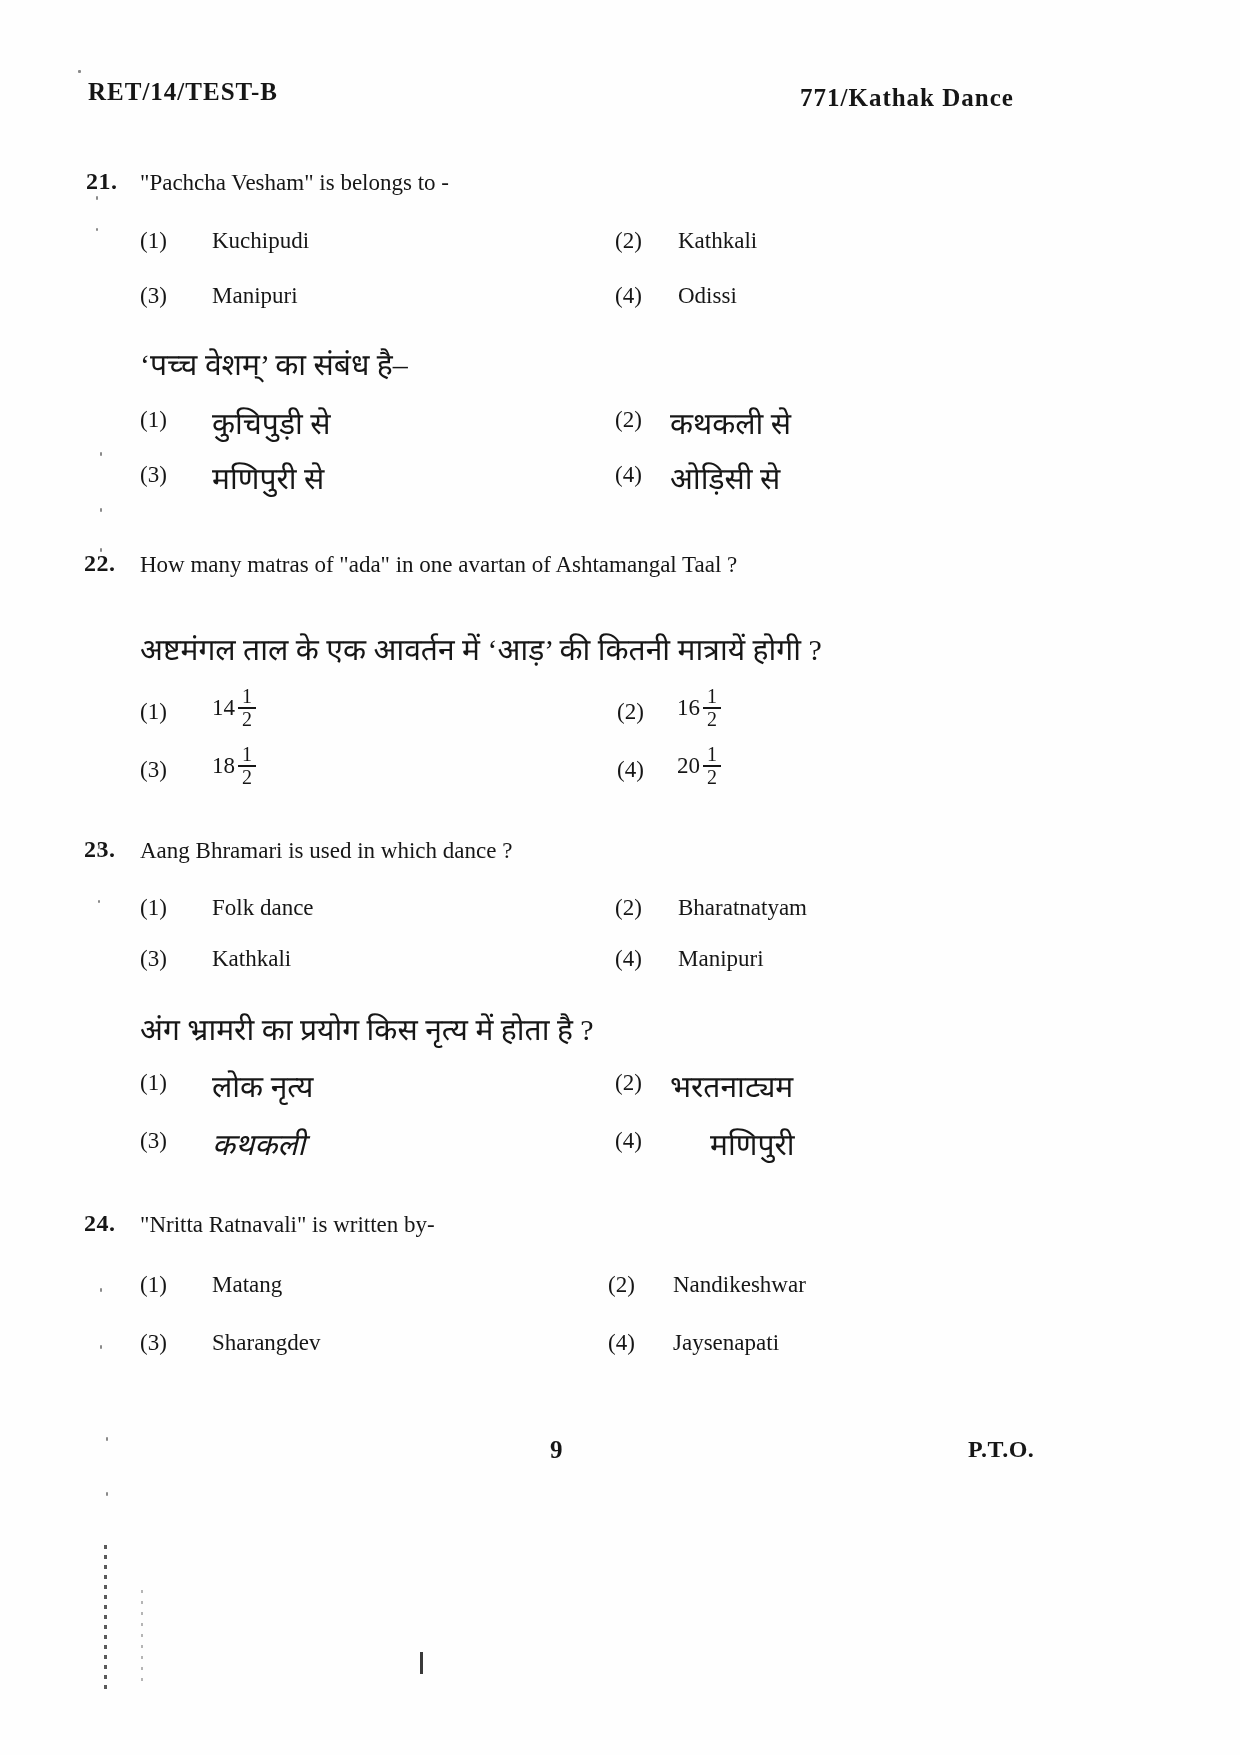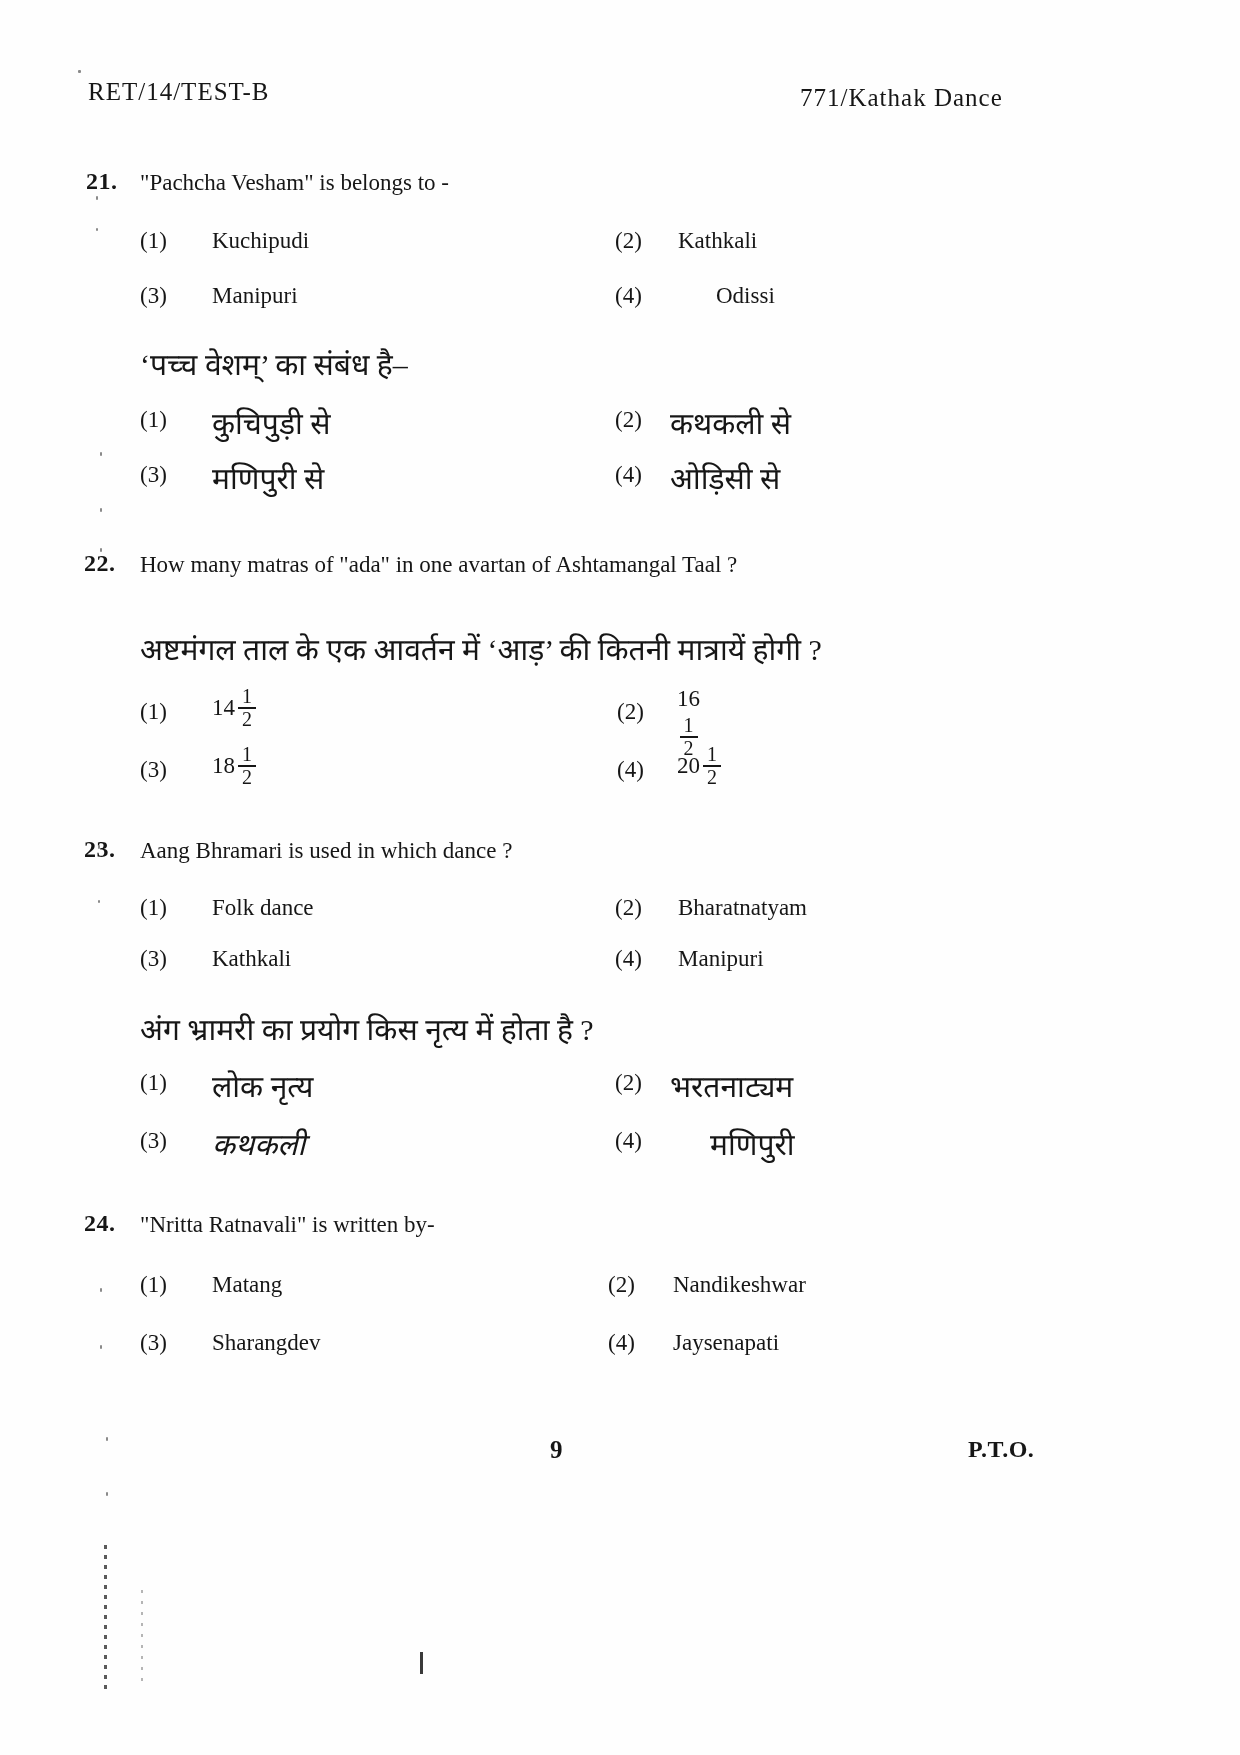--- a/index.html
+++ b/index.html
@@ -9,21 +9,21 @@
     height: 1755px;
     background: #fefefe;
     overflow: hidden;
     font-family: "Liberation Serif", serif;
     color: #161616;
   }
   .abs { position: absolute; white-space: nowrap; }
   .en  { font-size: 23px; }
   .hi  { font-size: 30px; }
   .qnum { font-size: 24px; font-weight: bold; letter-spacing: 0.5px; }
-  .hdr { font-size: 25px; font-weight: normal; letter-spacing: 1px; }
+  .hdr { font-size: 25px; font-weight: bold; letter-spacing: 1px; }
   .optnum { font-size: 23px; }
   .footer-bold { font-size: 24px; font-weight: bold; letter-spacing: 0.5px; }
 
   .mixed { display: inline-flex; align-items: center; gap: 3px; font-size: 23px; }
   .frac { display: inline-flex; flex-direction: column; align-items: center; line-height: 1.05; }
   .fnum { font-size: 20px; padding: 0 4px; }
   .fden { font-size: 20px; padding: 0 4px; border-top: 2px solid #161616; }
 
   .speck { position: absolute; background: #8a8a8a; border-radius: 1px; }
   .dash-col {
@@ -48,21 +48,21 @@
   <div class="abs en" style="left:140px; top:170px;">"Pachcha Vesham" is belongs to -</div>
 
   <div class="abs optnum" style="left:140px; top:228px;">(1)</div>
   <div class="abs en" style="left:212px; top:228px;">Kuchipudi</div>
   <div class="abs optnum" style="left:615px; top:228px;">(2)</div>
   <div class="abs en" style="left:678px; top:228px;">Kathkali</div>
 
   <div class="abs optnum" style="left:140px; top:283px;">(3)</div>
   <div class="abs en" style="left:212px; top:283px;">Manipuri</div>
   <div class="abs optnum" style="left:615px; top:283px;">(4)</div>
-  <div class="abs en" style="left:678px; top:283px;margin-left:38px;">Odissi</div>
+  <div class="abs en" style="left:678px; top:283px;">Odissi</div>
 
   <div class="abs hi" style="left:140px; top:343px;">‘पच्च वेशम्’ का संबंध है–</div>
 
   <div class="abs optnum" style="left:140px; top:407px;">(1)</div>
   <div class="abs hi" style="left:212px; top:402px;">कुचिपुड़ी से</div>
   <div class="abs optnum" style="left:615px; top:407px;">(2)</div>
   <div class="abs hi" style="left:670px; top:402px;">कथकली से</div>
 
   <div class="abs optnum" style="left:140px; top:462px;">(3)</div>
   <div class="abs hi" style="left:212px; top:457px;">मणिपुरी से</div>
@@ -76,21 +76,21 @@
 
   <div class="abs optnum" style="left:140px; top:699px;">(1)</div>
   <div class="abs mixed" style="left:212px; top:686px;">
     <span>14</span>
     <span class="frac">
       <span class="fnum">1</span>
       <span class="fden">2</span>
     </span>
   </div>
   <div class="abs optnum" style="left:617px; top:699px;">(2)</div>
-  <div class="abs mixed" style="left:677px; top:686px;flex-direction:column;">
+  <div class="abs mixed" style="left:677px; top:686px;">
     <span>16</span>
     <span class="frac">
       <span class="fnum">1</span>
       <span class="fden">2</span>
     </span>
   </div>
 
   <div class="abs optnum" style="left:140px; top:757px;">(3)</div>
   <div class="abs mixed" style="left:212px; top:744px;">
     <span>18</span>

